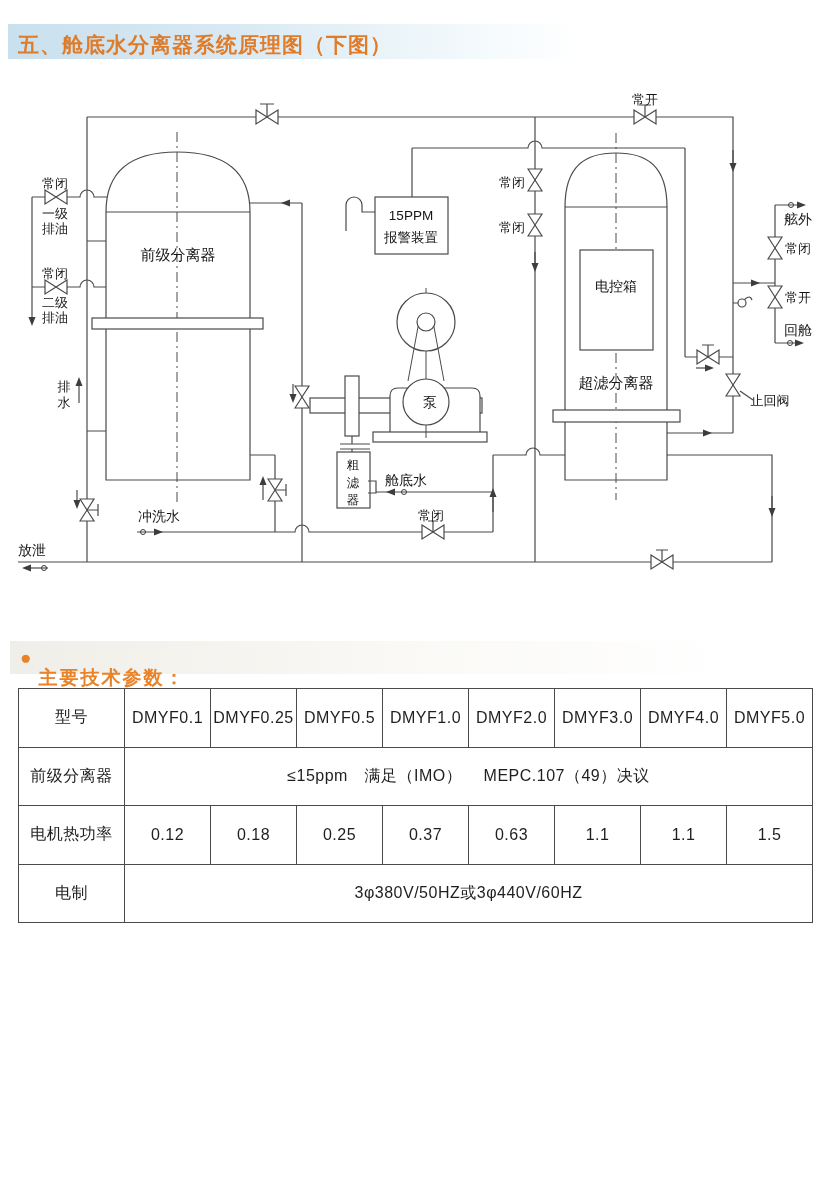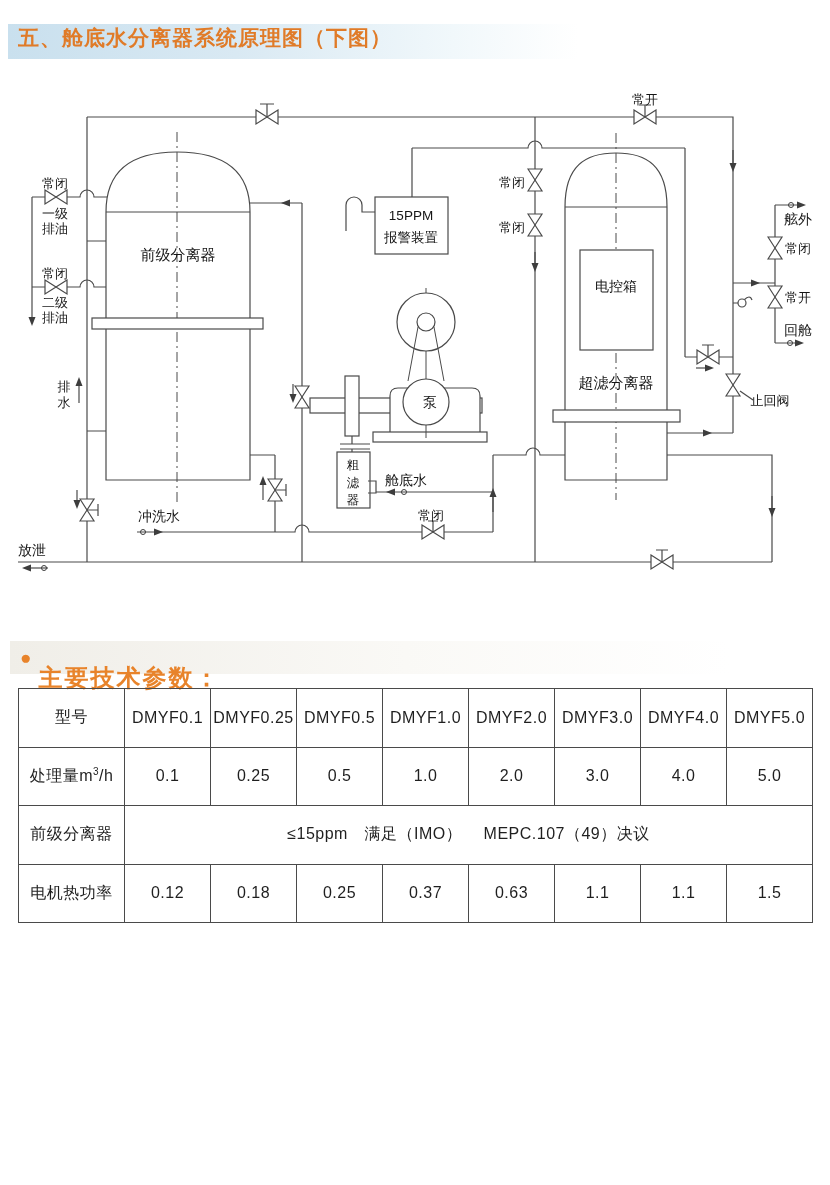--- a/index.html
+++ b/index.html
@@ -1,35 +1,35 @@
 <!DOCTYPE html>
 <html><head>
 <meta charset="utf-8">
 <style>
   html,body{margin:0;padding:0;background:#ffffff;}
   .page{position:relative;width:830px;height:1185px;background:#fff;
         font-family:"Liberation Sans","DejaVu Sans",sans-serif;overflow:hidden;}
   .title-bar{position:absolute;left:8px;top:24px;width:570px;height:35px;
         background:linear-gradient(90deg,#c9e0ee 0%,#d9e9f3 40%,#f1f8fb 78%,#ffffff 100%);
-        display:flex;align-items:flex-start;padding-left:10px;box-sizing:border-box;}
+        display:flex;align-items:flex-end;padding-left:10px;box-sizing:border-box;}
   .title-text{color:#e07b28;font-size:21px;font-weight:bold;letter-spacing:1px;}
   svg.diagram{position:absolute;left:0;top:0;}
   .pipes,.symline{stroke:#4a4a4a;fill:none;stroke-width:1.2;}
   .whitefill{fill:#ffffff;stroke:#4a4a4a;stroke-width:1.2;}
   .thin{stroke:#4a4a4a;stroke-width:1;fill:none;}
   .cl{stroke:#4a4a4a;stroke-width:1;fill:none;stroke-dasharray:10 4 2 4;}
   .ah{fill:#3d3d3d;stroke:none;}
   .acirc{fill:none;stroke:#3d3d3d;stroke-width:1;}
   text.dlabel{fill:#151515;stroke:none;text-anchor:middle;
         font-family:"Liberation Sans","DejaVu Sans",sans-serif;}
   .params-head{position:absolute;left:10px;top:641px;width:720px;height:33px;
         display:flex;align-items:center;gap:7px;padding-left:10px;box-sizing:border-box;
         background:linear-gradient(90deg,#f0eee8 0%,#faf9f6 55%,#ffffff 100%);}
   .params-bullet{color:#e8832a;font-size:19px;line-height:1;}
-  .params-title{color:#e8832a;font-size:24px;font-weight:bold;letter-spacing:2px;margin-top:41px;}
+  .params-title{color:#e8832a;font-size:19px;font-weight:bold;letter-spacing:2px;margin-top:41px;}
   table.params{position:absolute;left:18px;top:688px;width:794px;
         border-collapse:collapse;table-layout:fixed;}
   table.params td,table.params th{border:1.6px solid #4a4a4a;height:57.5px;
         text-align:center;vertical-align:middle;font-size:16px;color:#1f1f1f;
         font-weight:normal;padding:0;letter-spacing:0.5px;}
   table.params sup{font-size:10px;}
 </style>
 </head>
 <body>
 
@@ -212,41 +212,34 @@
       <td>DMYF0.1</td>
       <td>DMYF0.25</td>
       <td>DMYF0.5</td>
       <td>DMYF1.0</td>
       <td>DMYF2.0</td>
       <td>DMYF3.0</td>
       <td>DMYF4.0</td>
       <td>DMYF5.0</td>
     </tr>
     <tr>
-      <th><span>处理量m</span><sup>3</sup><span>/h</span></th>
-      <td>0.1</td>
-      <td>0.25</td>
-      <td>0.5</td>
-      <td>1.0</td>
-      <td>2.0</td>
-      <td>3.0</td>
-      <td>4.0</td>
-      <td>5.0</td>
-    </tr>
-    <tr>
       <th>前级分离器</th>
       <td colspan="8">≤15ppm　满足（IMO）　 MEPC.107（49）决议</td>
     </tr>
     <tr>
       <th>电机热功率</th>
       <td>0.12</td>
       <td>0.18</td>
       <td>0.25</td>
       <td>0.37</td>
       <td>0.63</td>
       <td>1.1</td>
       <td>1.1</td>
       <td>1.5</td>
     </tr>
+    <tr>
+      <th>电制</th>
+      <td colspan="8">3φ380V/50HZ或3φ440V/60HZ</td>
+    </tr>
   </tbody>
     </table>
 
 </div>
 
 </body></html>

